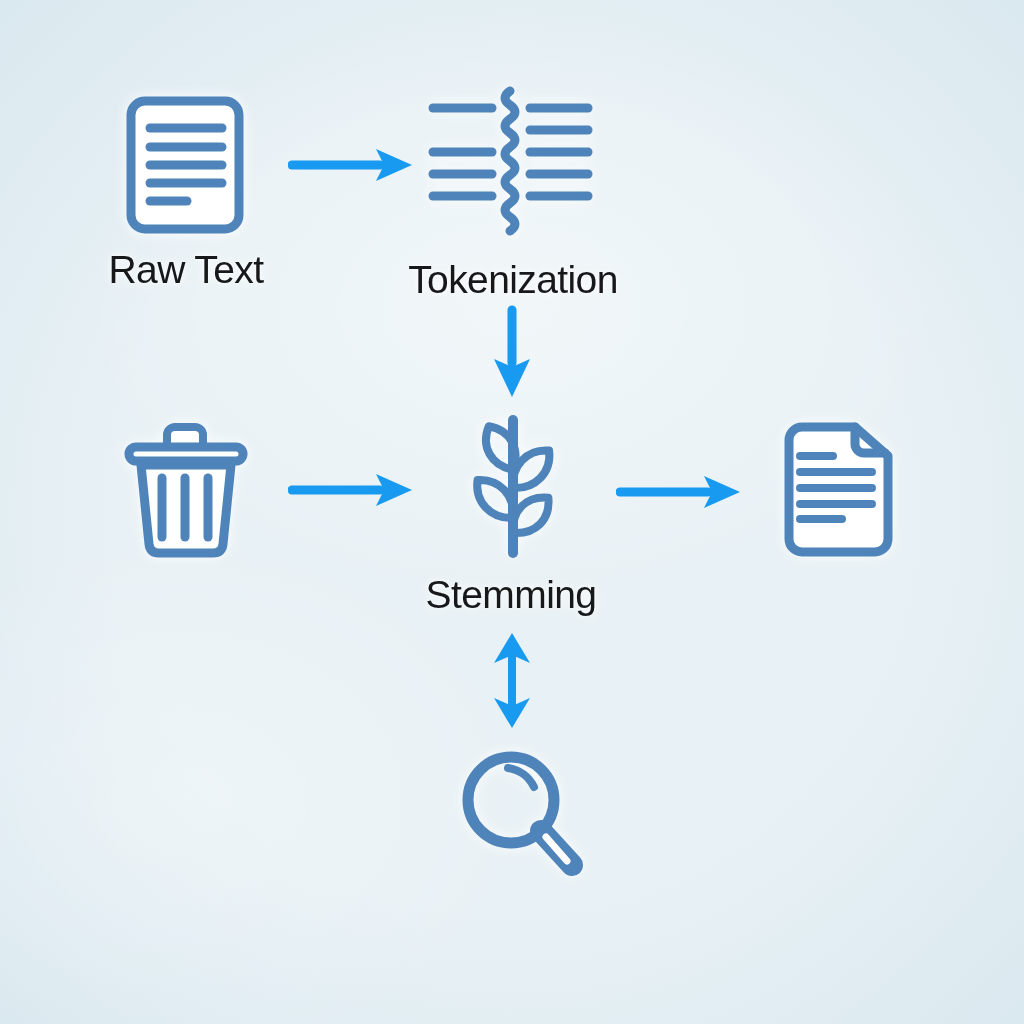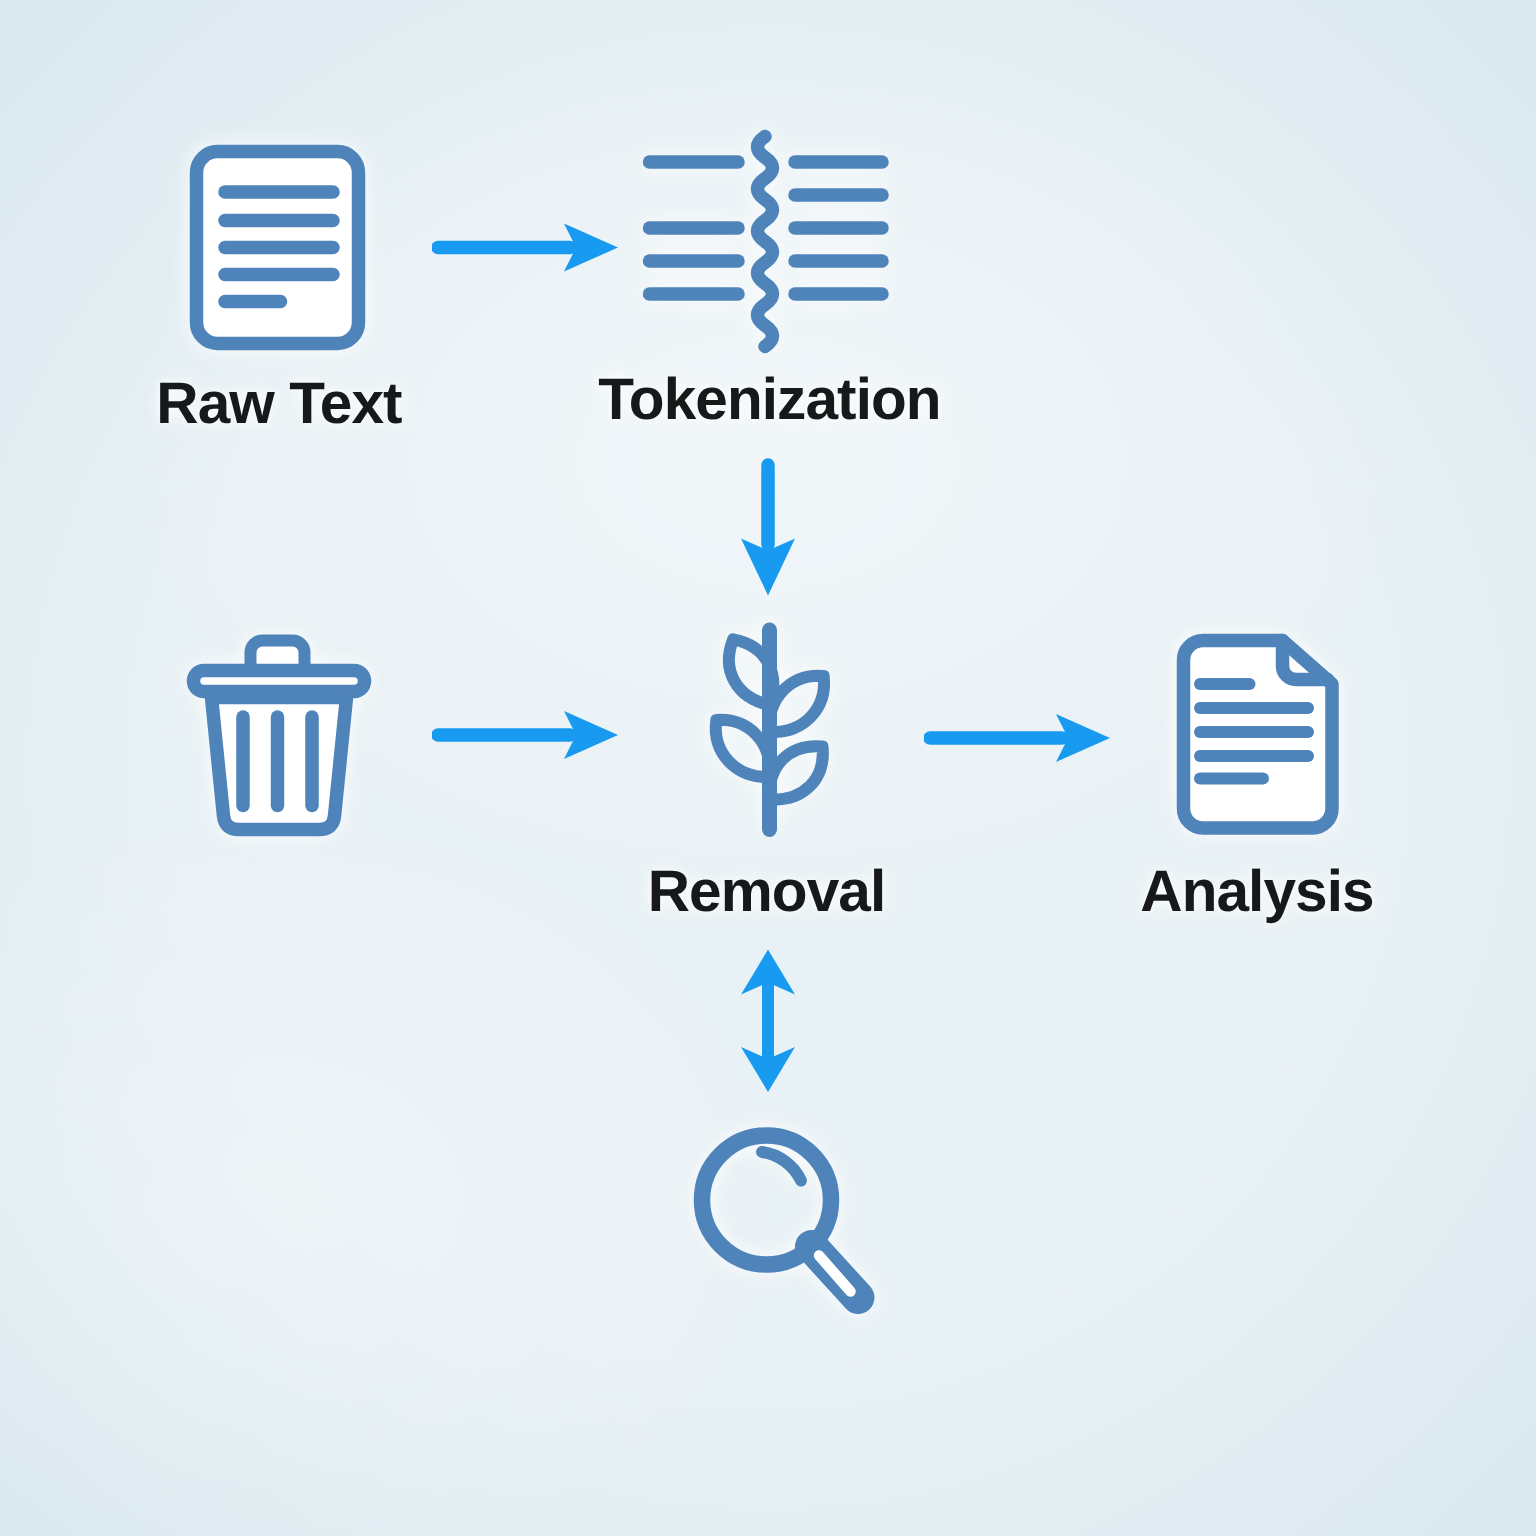--- a/index.html
+++ b/index.html
@@ -22,21 +22,21 @@
   .icon{position:absolute; filter:drop-shadow(0 0 7px rgba(255,255,255,0.9));}
   .arrow{position:absolute;}
   
   .s  {stroke:var(--icon-stroke-blue); fill:none; stroke-linecap:round; stroke-linejoin:round;}
   .sf {stroke:var(--icon-stroke-blue); fill:var(--icon-fill); stroke-linecap:round; stroke-linejoin:round;}
   
   .af {fill:var(--arrow-blue);}
   .as {stroke:var(--arrow-blue); fill:none; stroke-linecap:round;}
   .lbl{
     position:absolute; transform:translateX(-50%);
-    font-weight:700; font-size:39px; letter-spacing:-0.6px;
+    font-weight:400; font-size:39px; letter-spacing:-0.6px;
     color:var(--label-text); text-align:left; white-space:nowrap; line-height:1.28;
     text-shadow:0 0 14px rgba(255,255,255,0.95), 0 0 5px rgba(255,255,255,0.8);
   }
   .lbl.wrap{white-space:normal; width:300px;}
 </style>
 </head>
 <body>
 
 <div class="canvas">
 
@@ -60,21 +60,21 @@
     <line class="s" x1="8" y1="67" x2="67" y2="67" stroke-width="9"></line>
     <line class="s" x1="8" y1="89" x2="67" y2="89" stroke-width="9"></line>
     <line class="s" x1="8" y1="111" x2="67" y2="111" stroke-width="9"></line>
     <line class="s" x1="105" y1="23" x2="163" y2="23" stroke-width="9"></line>
     <line class="s" x1="105" y1="45" x2="163" y2="45" stroke-width="9"></line>
     <line class="s" x1="105" y1="67" x2="163" y2="67" stroke-width="9"></line>
     <line class="s" x1="105" y1="89" x2="163" y2="89" stroke-width="9"></line>
     <line class="s" x1="105" y1="111" x2="163" y2="111" stroke-width="9"></line>
     <path class="s" stroke-width="9" d="M85 6 Q75 13 85 20 T85 34 T85 48 T85 62 T85 76 T85 90 T85 104 T85 118 T85 132 T85 146"></path>
   </svg>
-  <div class="lbl" style="left:513px;top:242px">Tokenization</div>
+  <div class="lbl" style="left:513px;top:255px">Tokenization</div>
 
   <svg class="arrow" style="left:492px;top:303px" width="40" height="100" viewBox="0 0 40 100">
     <line class="as" x1="20" y1="7" x2="20" y2="60" stroke-width="9"></line>
     <polygon class="af" points="2,56 20,94 38,56 20,64"></polygon>
   </svg>
 
   <svg class="icon" style="left:118px;top:413px" width="134" height="148" viewBox="0 0 134 148">
     <rect class="sf" x="49" y="14" width="36" height="24" rx="8" stroke-width="8"></rect>
     <rect class="sf" x="11" y="34" width="114" height="14" rx="7" stroke-width="9"></rect>
     <path class="sf" stroke-width="9" d="M23 52 L31 131 Q32 140 41 140 L95 140 Q104 140 105 131 L113 52 Z"></path>
@@ -90,37 +90,36 @@
 
   <svg class="icon" style="left:452px;top:408px" width="122" height="152" viewBox="0 0 122 152">
     <line class="s" x1="61" y1="12" x2="61" y2="145" stroke-width="10"></line>
     <g class="s" stroke-width="8">
       <path transform="translate(61,62) rotate(-119)" d="M0 0 C15 -17 36 -17 50 0 C36 17 15 17 0 0 Z"></path>
       <path transform="translate(61,80) rotate(-46)" d="M0 0 C15 -17 38 -17 52 0 C38 17 15 17 0 0 Z"></path>
       <path transform="translate(61,110) rotate(-133)" d="M0 0 C15 -17 38 -17 52 0 C38 17 15 17 0 0 Z"></path>
       <path transform="translate(61,125) rotate(-45)" d="M0 0 C15 -17 36 -17 50 0 C36 17 15 17 0 0 Z"></path>
     </g>
   </svg>
-  <div class="lbl" style="left:511px;top:570px">Removal</div>
+  <div class="lbl" style="left:511px;top:570px">Stemming</div>
 
   <svg class="arrow" style="left:616px;top:473px" width="126" height="38" viewBox="0 0 126 38">
     <line class="as" x1="4" y1="19" x2="92" y2="19" stroke-width="9"></line>
     <polygon class="af" points="88,3 124,19 88,35 96,19"></polygon>
   </svg>
 
   <svg class="icon" style="left:775px;top:418px" width="125" height="142" viewBox="0 0 125 142">
     <path class="sf" stroke-width="9" d="M80 9 H27 A13 13 0 0 0 14 22 V121 A13 13 0 0 0 27 134 H100 A13 13 0 0 0 113 121 V38 Z"></path>
     <path class="s" stroke-width="9" d="M80 9 V26 A9 9 0 0 0 89 35 H110"></path>
     <line class="s" x1="25" y1="38" x2="58" y2="38" stroke-width="8"></line>
     <line class="s" x1="25" y1="54" x2="97" y2="54" stroke-width="8"></line>
     <line class="s" x1="25" y1="70" x2="97" y2="70" stroke-width="8"></line>
     <line class="s" x1="25" y1="86" x2="97" y2="86" stroke-width="8"></line>
     <line class="s" x1="25" y1="101" x2="67" y2="101" stroke-width="8"></line>
   </svg>
-  <div class="lbl" style="left:838px;top:570px">Analysis</div>
 
   <svg class="arrow" style="left:492px;top:618px" width="40" height="115" viewBox="0 0 40 115">
     <polygon class="af" points="2,45 20,15 38,45 20,37"></polygon>
     <line class="as" x1="20" y1="36" x2="20" y2="90" stroke-width="8"></line>
     <polygon class="af" points="2,80 20,110 38,80 20,88"></polygon>
   </svg>
 
   <svg class="icon" style="left:453px;top:743px" width="140" height="140" viewBox="0 0 140 140">
     <circle class="s" cx="58" cy="57" r="43" stroke-width="11"></circle>
     <path class="s" stroke-width="8" d="M55 25 A34 34 0 0 1 81 44"></path>

